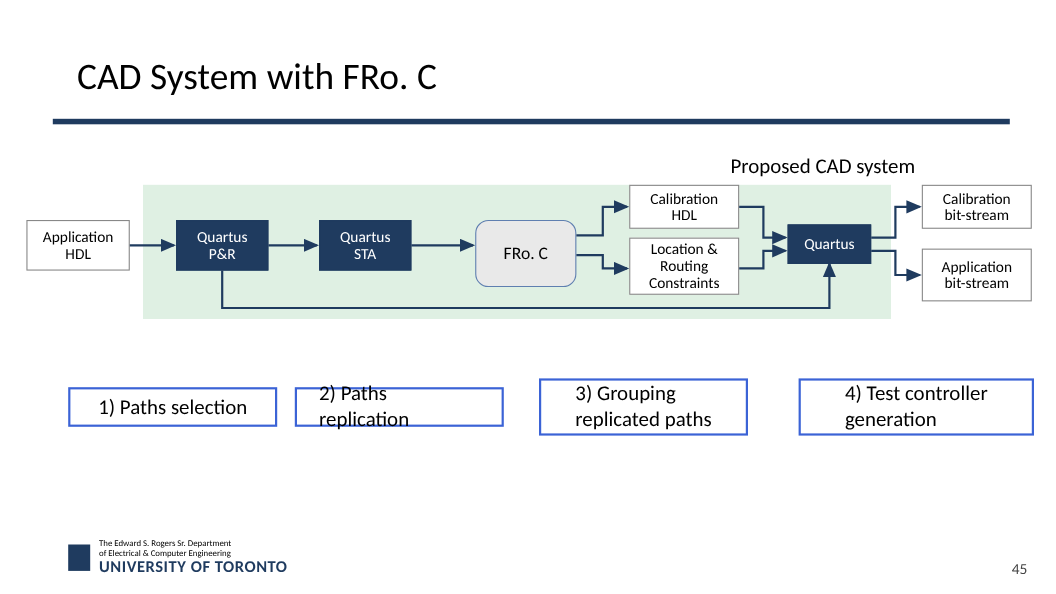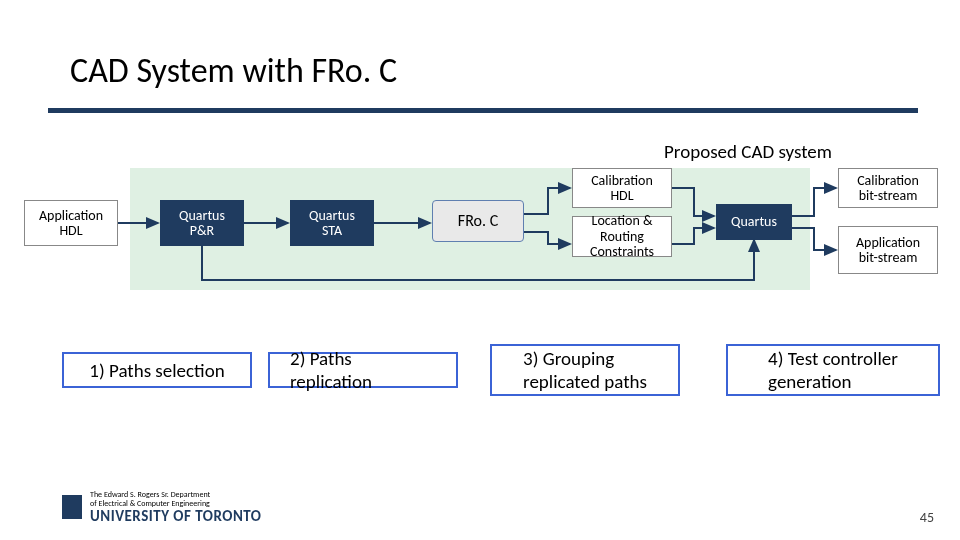--- a/index.html
+++ b/index.html
@@ -33,24 +33,24 @@
 <div class="rule"></div>
 <div class="caption">Proposed CAD system</div>
 <div class="greenbox"></div>
 
 <div class="node white" style="left: 24px; top: 200px; width: 94px; height: 46px; white-space: pre-line;">Application
 HDL</div>
 <div class="node blue" style="left: 160px; top: 200px; width: 84px; height: 46px; white-space: pre-line;">Quartus
 P&amp;R</div>
 <div class="node blue" style="left: 290px; top: 200px; width: 84px; height: 46px; white-space: pre-line;">Quartus
 STA</div>
-<div class="node froc" style="left: 432px; top: 200px; width: 92px; height: 42px; white-space: pre-line;">FRo. C</div>
+<div class="node froc" style="left: 432px; top: 200px; width: 92px; height: 61px; white-space: pre-line; border-radius: 12px;">FRo. C</div>
 <div class="node white" style="left: 572px; top: 168px; width: 100px; height: 40px; white-space: pre-line;">Calibration
 HDL</div>
-<div class="node white" style="left: 572px; top: 216px; width: 100px; height: 41px; white-space: pre-line;">Location &amp;
+<div class="node white" style="left: 572px; top: 216px; width: 100px; height: 52px; white-space: pre-line;">Location &amp;
 Routing
 Constraints</div>
 <div class="node blue" style="left: 716px; top: 204px; width: 76px; height: 36px; white-space: pre-line;">Quartus</div>
 <div class="node white" style="left: 838px; top: 168px; width: 100px; height: 40px; white-space: pre-line;">Calibration
 bit-stream</div>
 <div class="node white" style="left: 838px; top: 226px; width: 100px; height: 48px; white-space: pre-line;">Application
 bit-stream</div>
 
 <svg class="arrow" style="left:0; top:0;" width="960" height="540">
   <defs>

